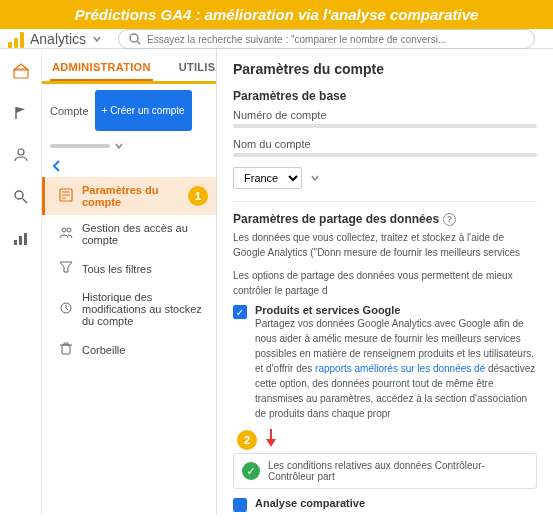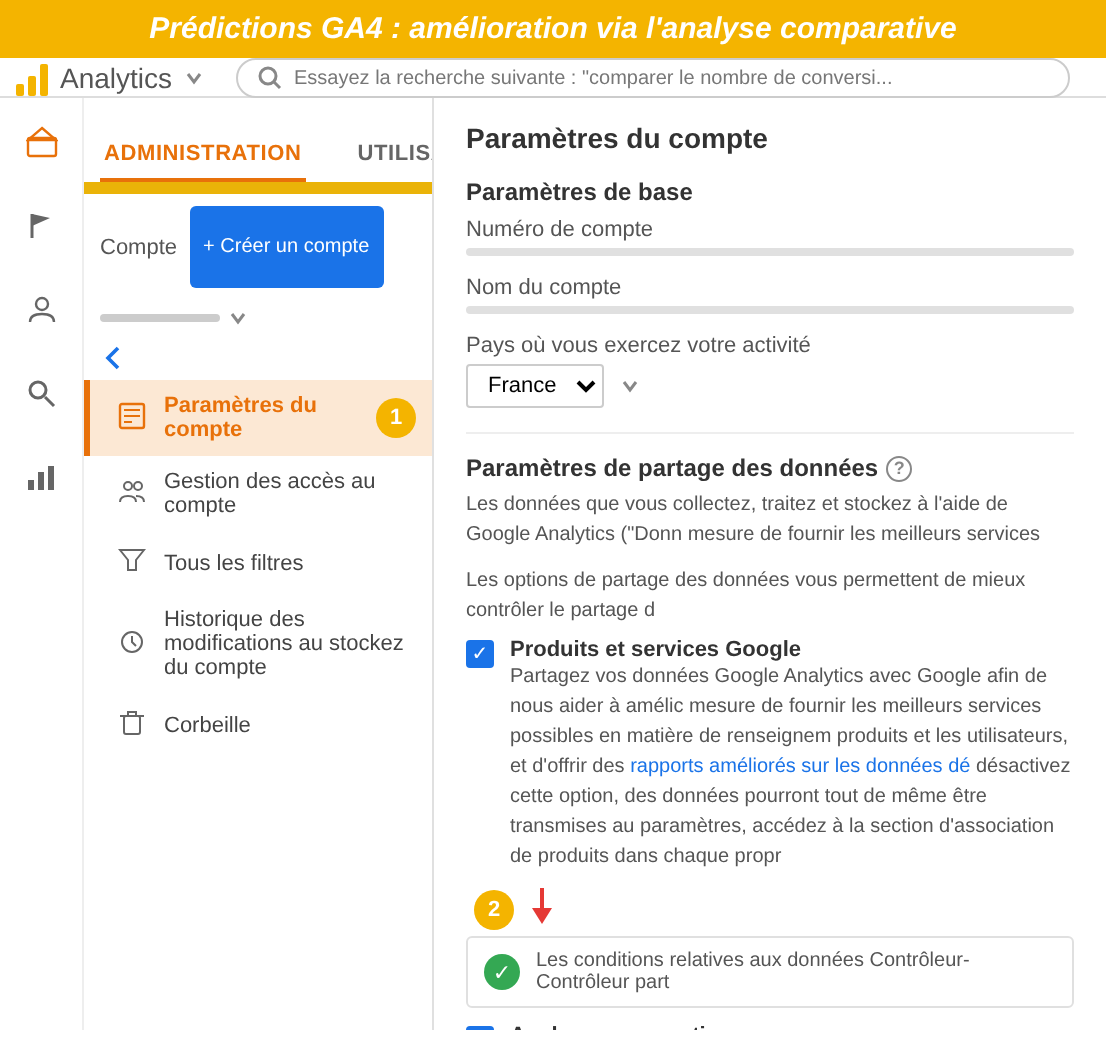--- a/index.html
+++ b/index.html
@@ -95,24 +95,23 @@
       overflow: hidden;
     }
     .admin-nav {
       width: 175px;
       border-right: 1px solid #e0e0e0;
       overflow-y: auto;
       padding-top: 6px;
     }
     .tabs-row {
       display: flex;
-      border-bottom: 6px solid #eab308;
+      border-bottom: 3px solid #eab308;
       padding: 0 8px;
       gap: 24px;
-      margin-top: 10px;
     }
     .tab {
       font-size: 11px;
       font-weight: bold;
       padding: 6px 2px;
       cursor: pointer;
       color: #666;
       border-bottom: 2px solid transparent;
       letter-spacing: 0.3px;
     }
@@ -512,21 +511,20 @@
       <div class="section-title">Paramètres du compte</div>
 
       <div class="sub-title">Paramètres de base</div>
 
       <div class="field-label">Numéro de compte</div>
       <div class="input-box"></div>
 
       <div class="field-label">Nom du compte</div>
       <div class="input-box"></div>
 
-      <div class="select-label">Pays où vous exercez votre activité</div>
       <div class="select-row">
         <select class="field-select">
           <option>France</option>
         </select>
         <svg width="10" height="10" viewBox="0 0 10 10">
             <path d="M2 3 L5 7 L8 3" stroke="#888" stroke-width="1.5" fill="none"></path>
           </svg>
       </div>
 
       <hr class="section-divider">

